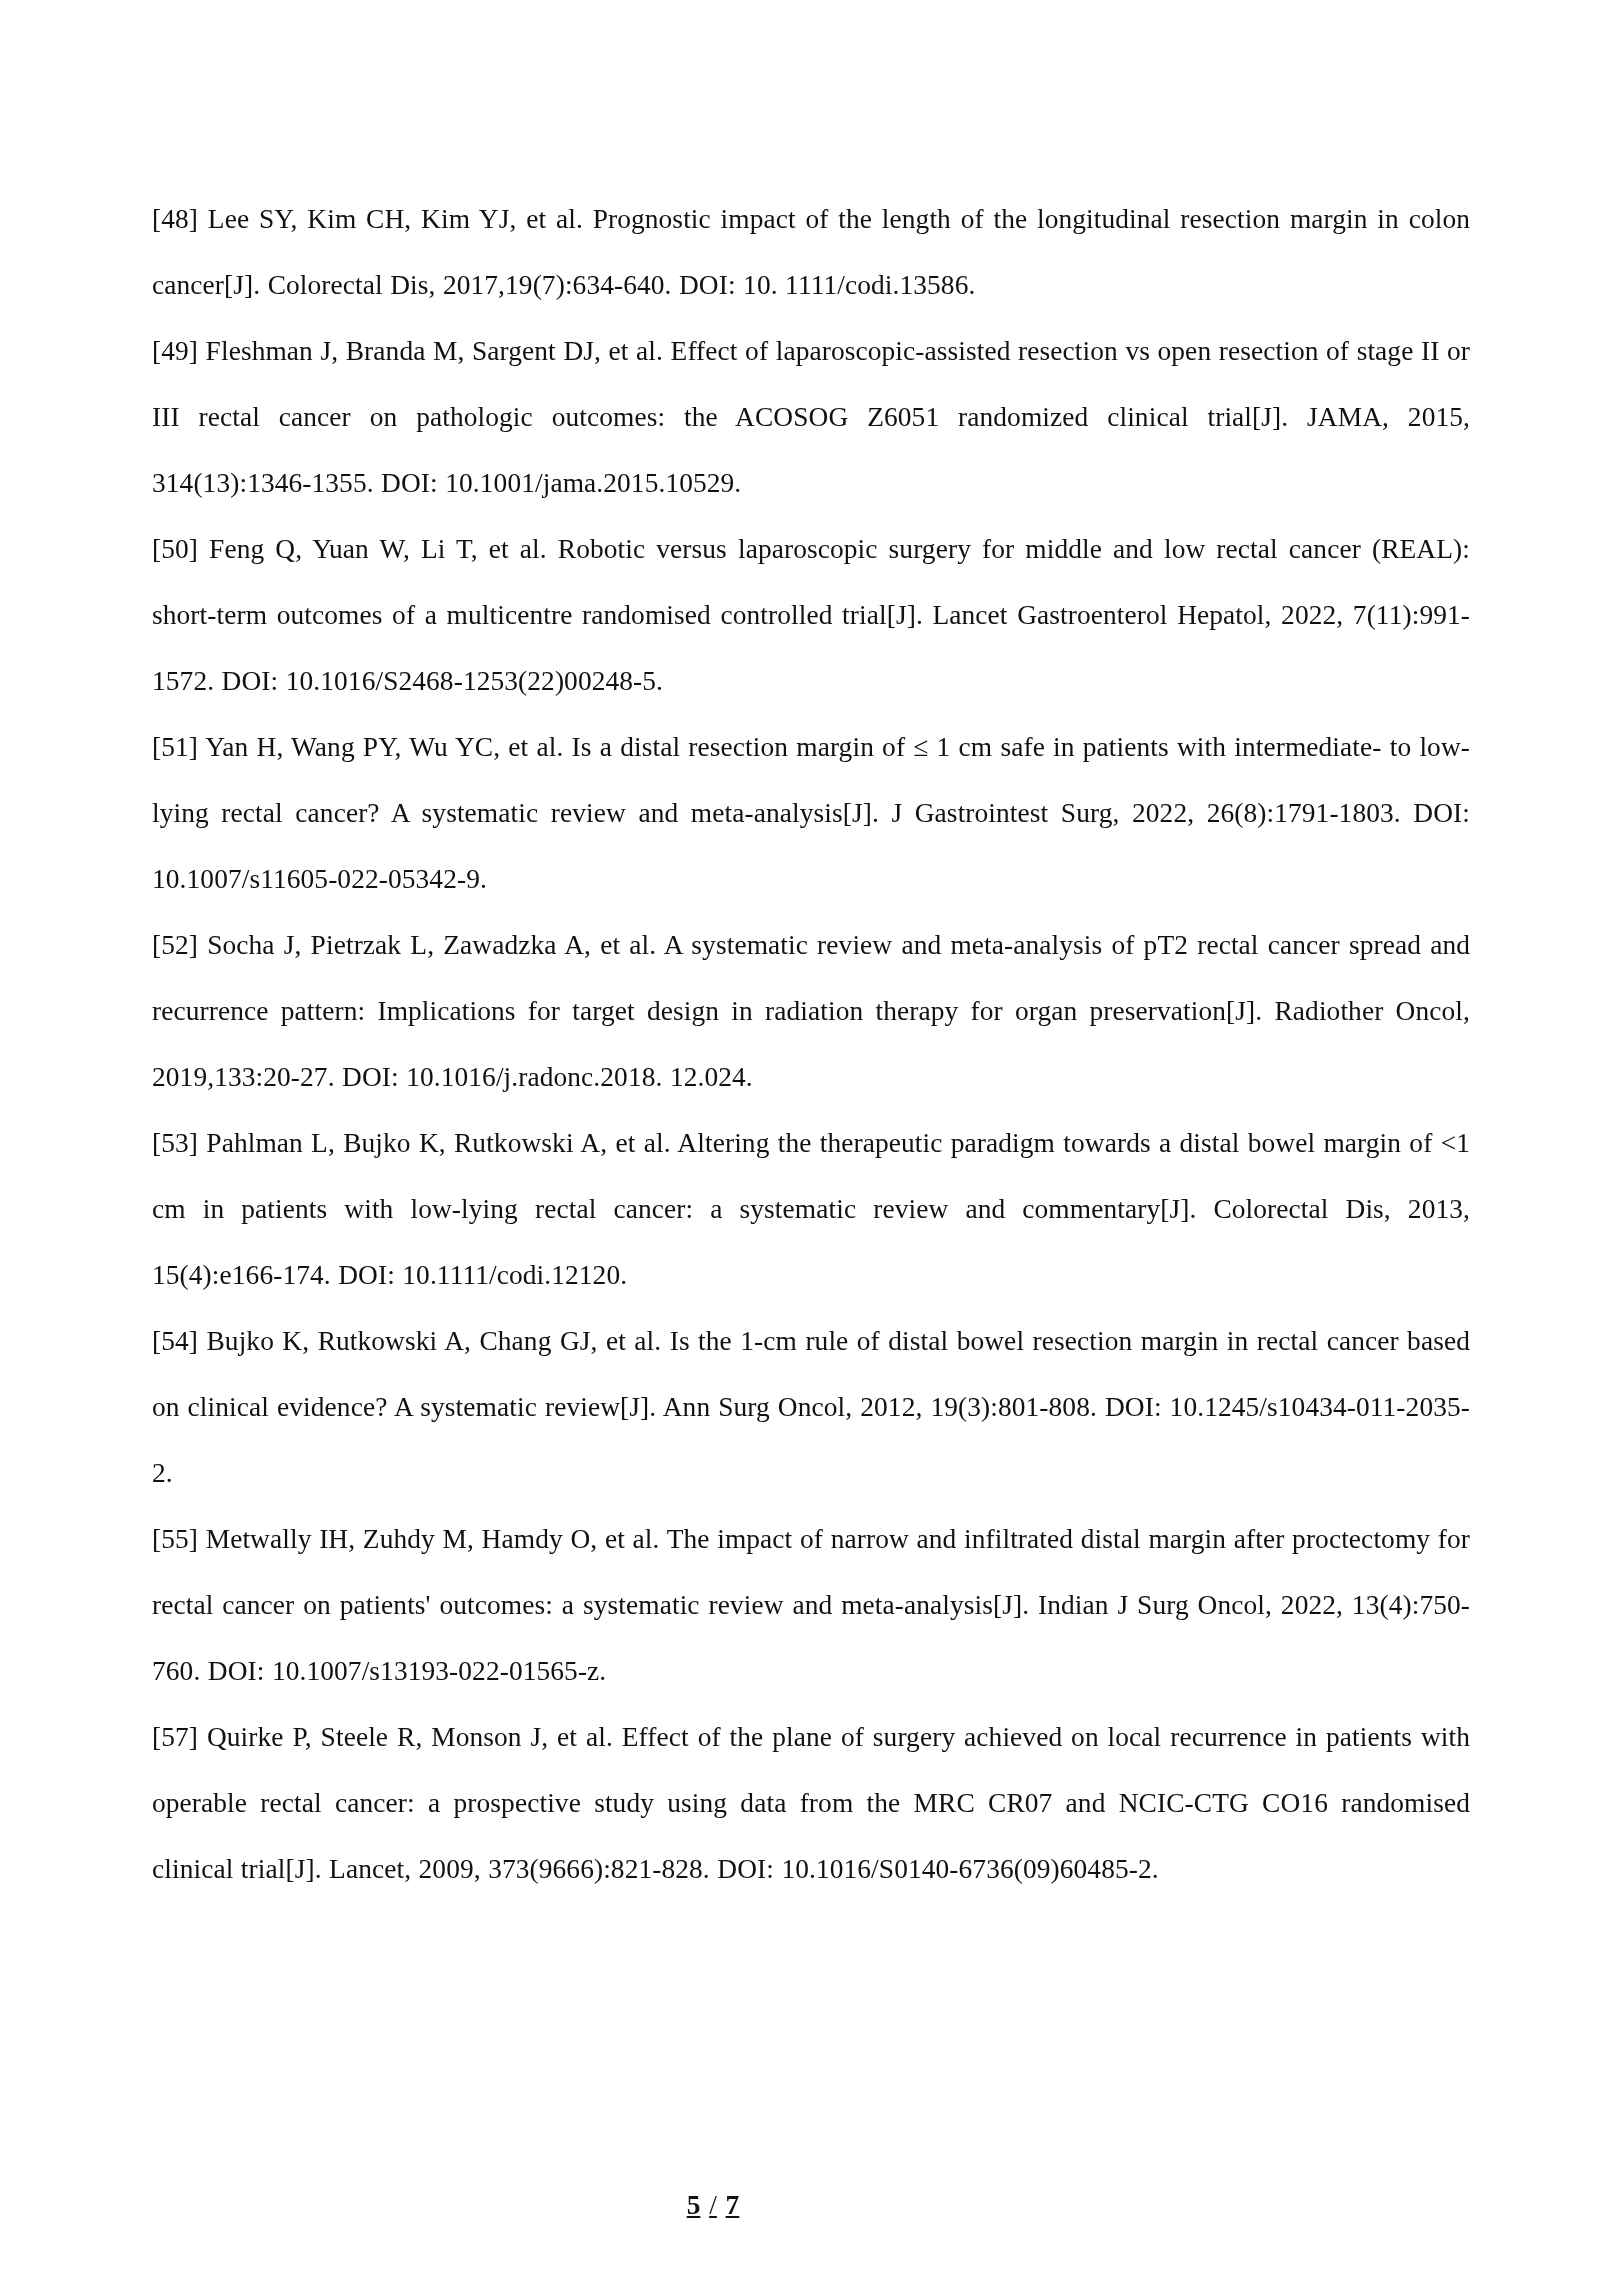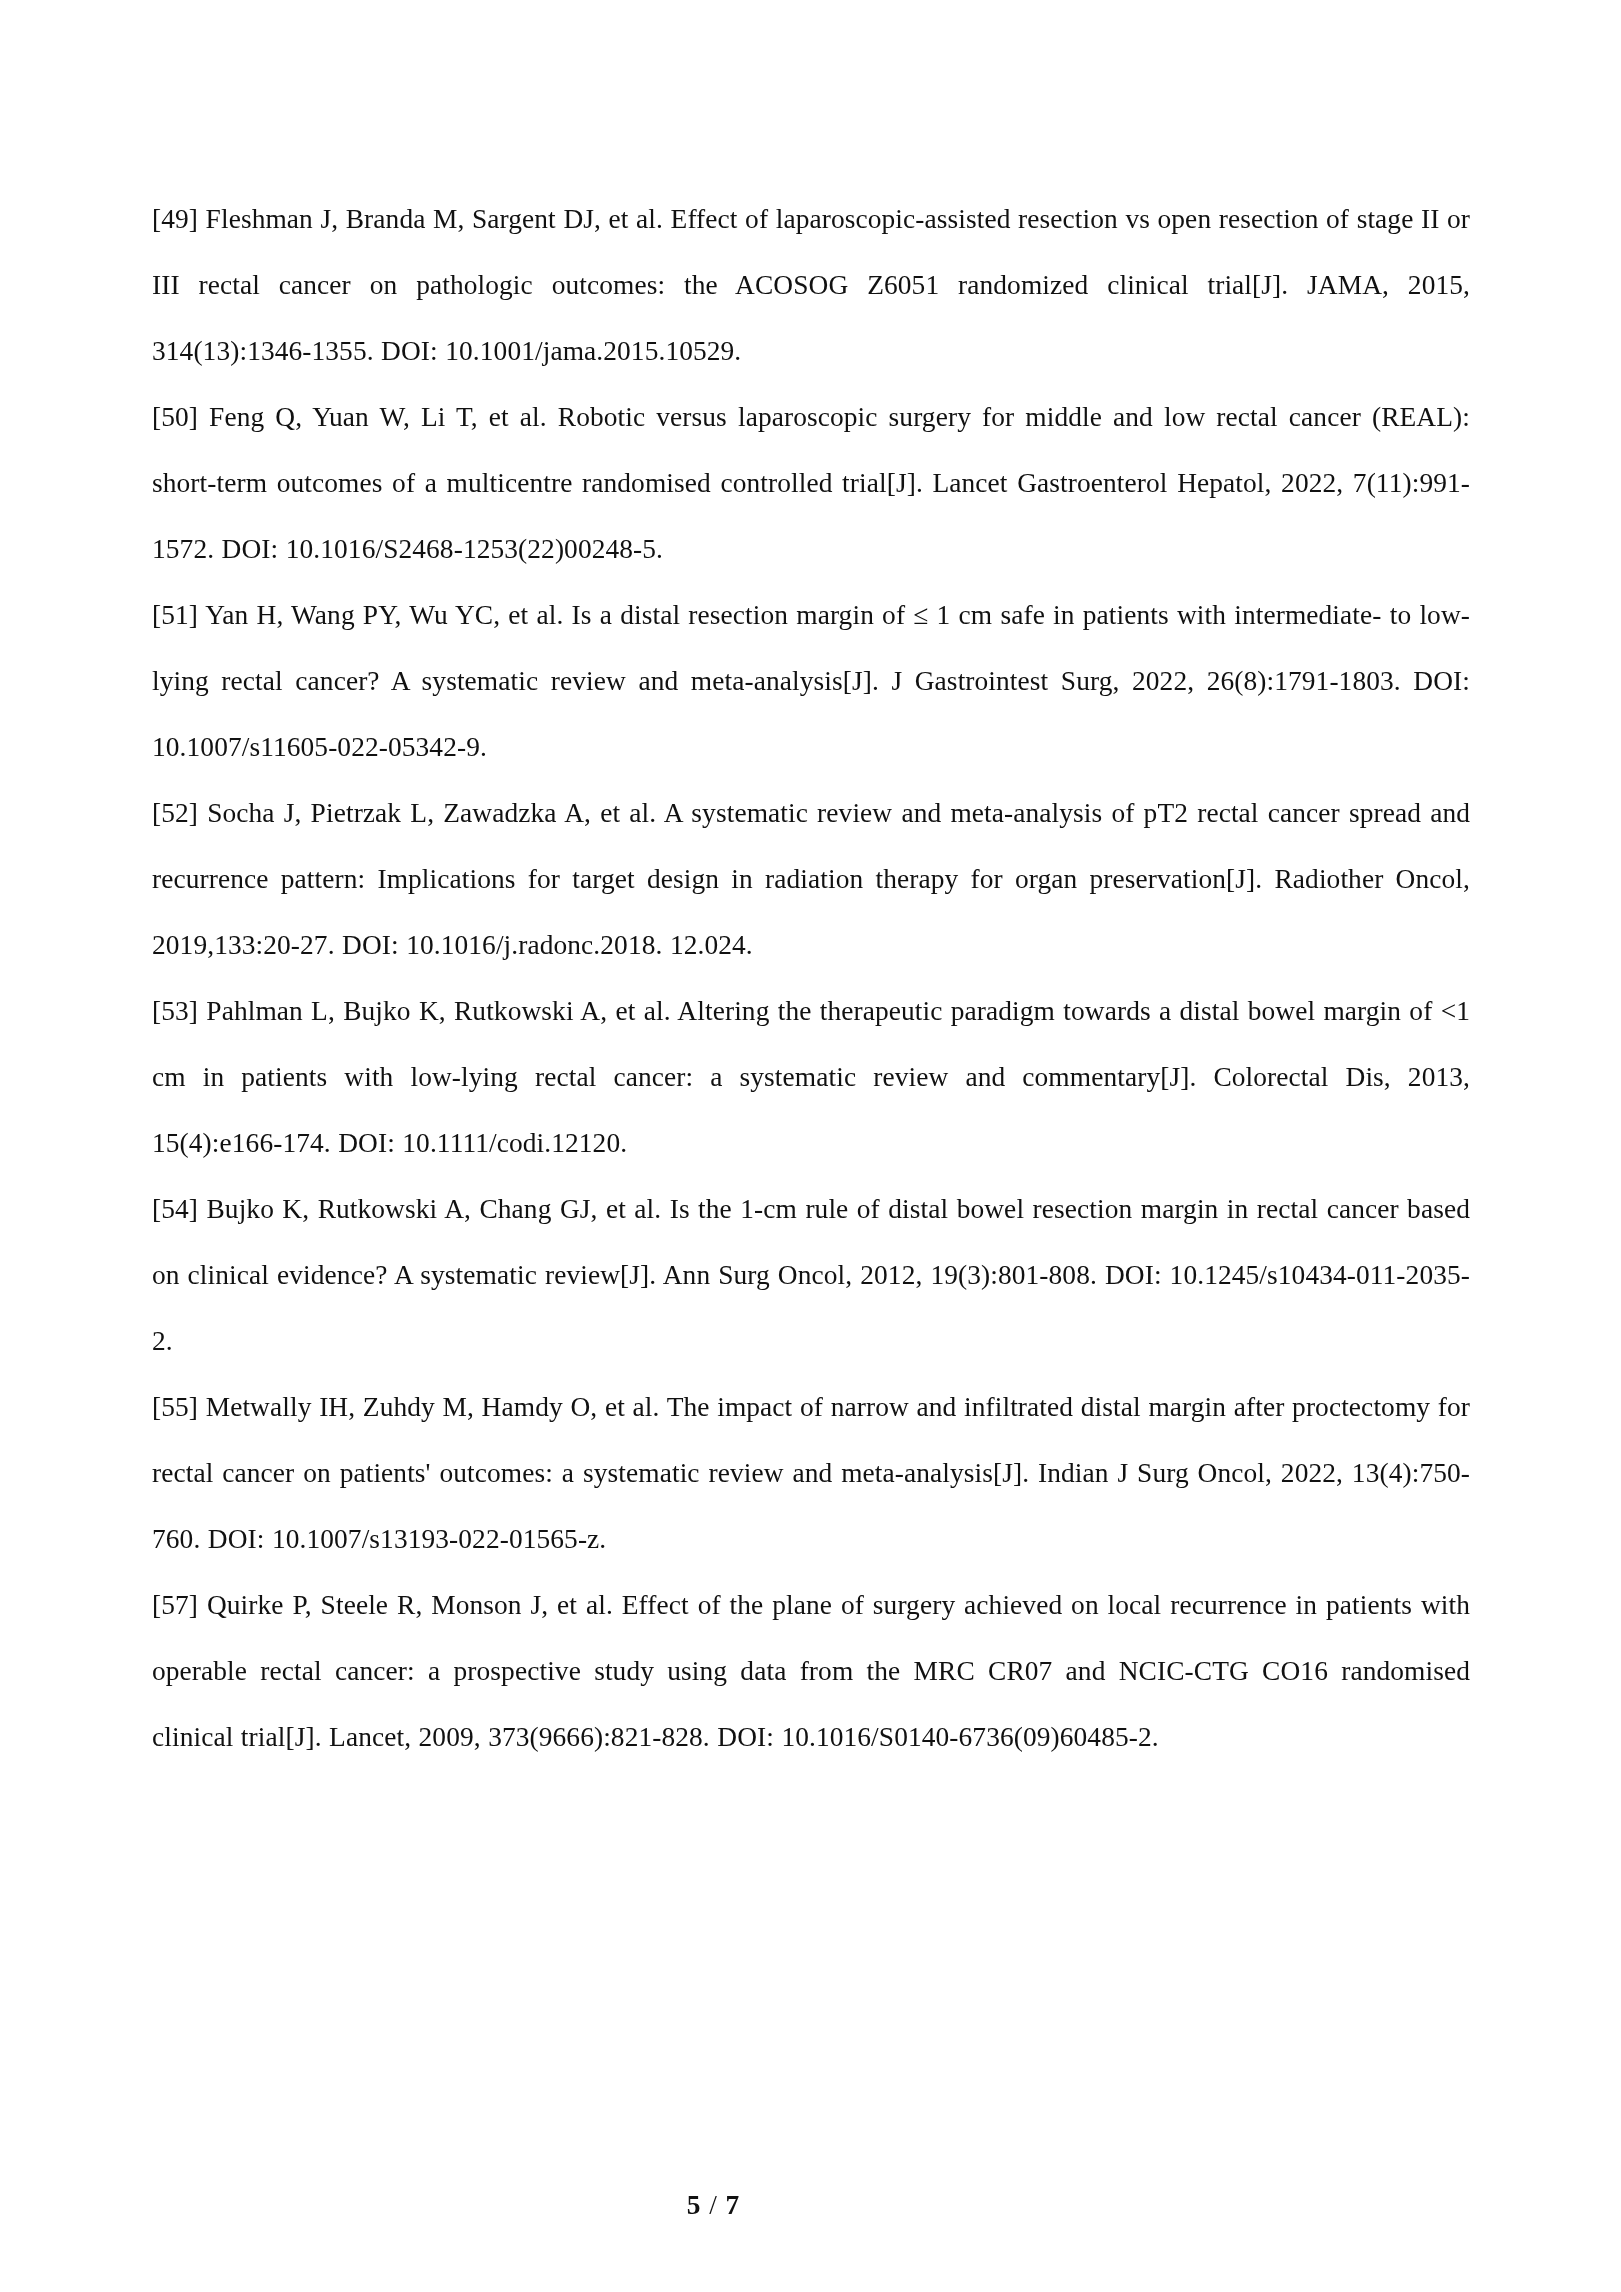--- a/index.html
+++ b/index.html
@@ -31,30 +31,32 @@
   }
   .footer {
     position: absolute;
     left: 0;
     top: 2190px;
     width: 1426px;
     text-align: center;
     font-size: 27.4px;
     font-weight: bold;
     color: #111111;
+    text-decoration: underline;
   }
   .footer .sep {
     margin: 0 8.8px;
     font-weight: normal;
   }
 </style>
 </head>
 <body>
 
 <div class="page">
+  <p class="ref">[48] Lee SY, Kim CH, Kim YJ, et al. Prognostic impact of the length of the longitudinal resection margin in colon cancer[J]. Colorectal Dis, 2017,19(7):634-640. DOI: 10. 1111/codi.13586.</p>
   <p class="ref">[49] Fleshman J, Branda M, Sargent DJ, et al. Effect of laparoscopic-assisted resection vs open resection of stage II or III rectal cancer on pathologic outcomes: the ACOSOG Z6051 randomized clinical trial[J]. JAMA, 2015, 314(13):1346-1355. DOI: 10.1001/jama.2015.10529.</p>
   <p class="ref">[50] Feng Q, Yuan W, Li T, et al. Robotic versus laparoscopic surgery for middle and low rectal cancer (REAL): short-term outcomes of a multicentre randomised controlled trial[J]. Lancet Gastroenterol Hepatol, 2022, 7(11):991-1572. DOI: 10.1016/S2468-1253(22)00248-5.</p>
   <p class="ref">[51] Yan H, Wang PY, Wu YC, et al. Is a distal resection margin of ≤ 1 cm safe in patients with intermediate- to low-lying rectal cancer? A systematic review and meta-analysis[J]. J Gastrointest Surg, 2022, 26(8):1791-1803. DOI: 10.1007/s11605-022-05342-9.</p>
   <p class="ref">[52] Socha J, Pietrzak L, Zawadzka A, et al. A systematic review and meta-analysis of pT2 rectal cancer spread and recurrence pattern: Implications for target design in radiation therapy for organ preservation[J]. Radiother Oncol, 2019,133:20-27. DOI: 10.1016/j.radonc.2018. 12.024.</p>
   <p class="ref">[53] Pahlman L, Bujko K, Rutkowski A, et al. Altering the therapeutic paradigm towards a distal bowel margin of &lt;1 cm in patients with low-lying rectal cancer: a systematic review and commentary[J]. Colorectal Dis, 2013, 15(4):e166-174. DOI: 10.1111/codi.12120.</p>
   <p class="ref">[54] Bujko K, Rutkowski A, Chang GJ, et al. Is the 1-cm rule of distal bowel resection margin in rectal cancer based on clinical evidence? A systematic review[J]. Ann Surg Oncol, 2012, 19(3):801-808. DOI: 10.1245/s10434-011-2035-2.</p>
   <p class="ref">[55] Metwally IH, Zuhdy M, Hamdy O, et al. The impact of narrow and infiltrated distal margin after proctectomy for rectal cancer on patients' outcomes: a systematic review and meta-analysis[J]. Indian J Surg Oncol, 2022, 13(4):750-760. DOI: 10.1007/s13193-022-01565-z.</p>
   <p class="ref">[57] Quirke P, Steele R, Monson J, et al. Effect of the plane of surgery achieved on local recurrence in patients with operable rectal cancer: a prospective study using data from the MRC CR07 and NCIC-CTG CO16 randomised clinical trial[J]. Lancet, 2009, 373(9666):821-828. DOI: 10.1016/S0140-6736(09)60485-2.</p>
 </div>
 

